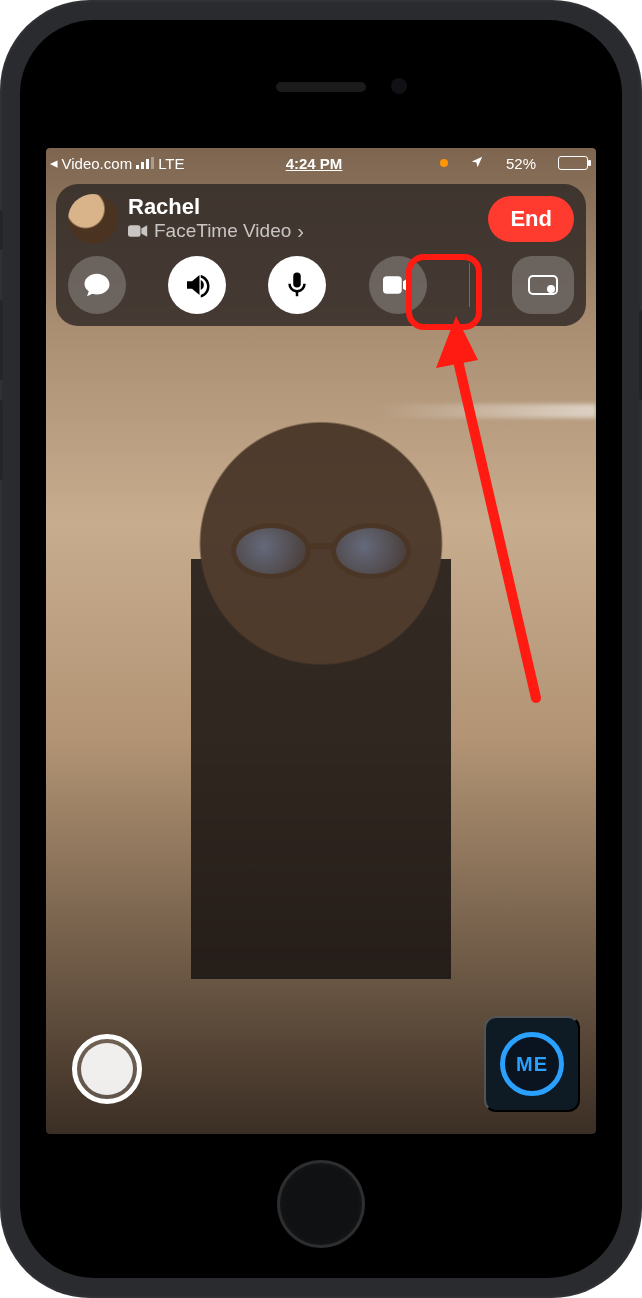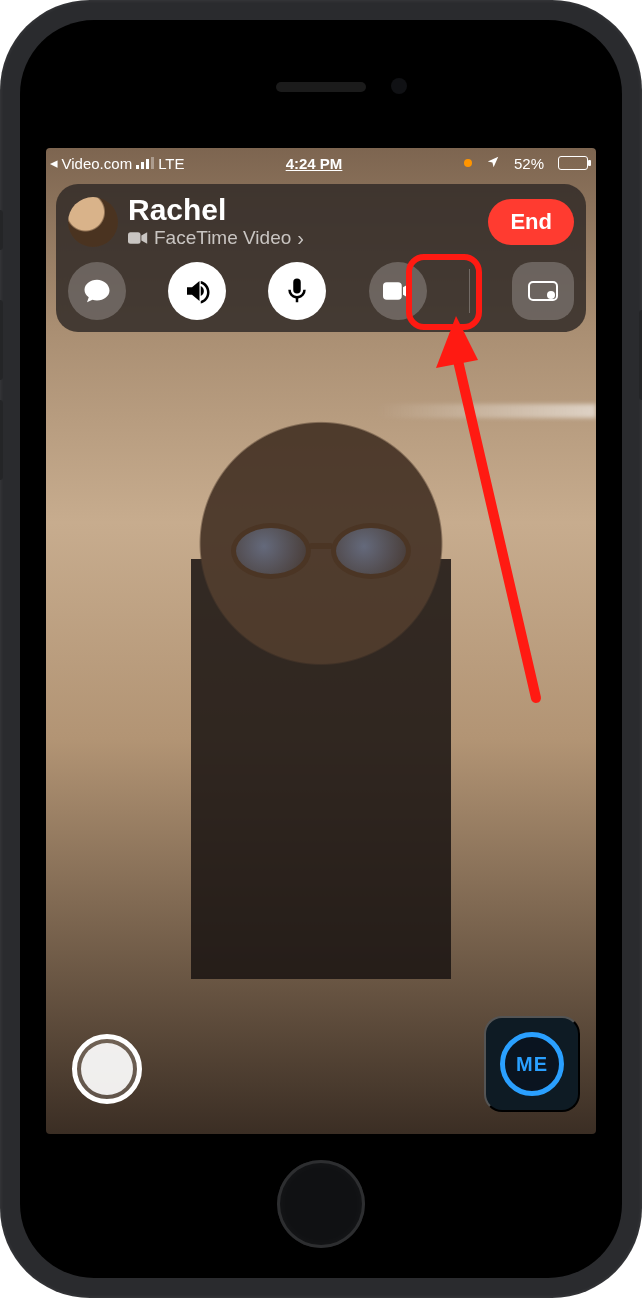--- a/index.html
+++ b/index.html
@@ -113,21 +113,21 @@
     top: 0; left: 0; right: 0;
     height: 28px;
     display: flex;
     align-items: center;
     color: #fff;
     font-size: 15px;
     padding: 2px 8px 0 4px;
   }
   .sb-left { display:flex; align-items:center; gap:4px; flex:1; }
   .sb-center { flex:0 0 auto; font-weight:600;text-decoration:underline; }
-  .sb-right { display:flex; align-items:center; gap:14px; flex:1; justify-content:flex-end;padding-left:10px; }
+  .sb-right { display:flex; align-items:center; gap:22px; flex:1; justify-content:flex-end;padding-left:10px; }
   .sb-left .back-caret { font-size:15px;}
   .signal { display:inline-flex; align-items:flex-end; gap:2px; height:12px;}
   .signal i{ width:3px; background:#fff; display:block;}
   .signal i:nth-child(1){height:4px;} .signal i:nth-child(2){height:7px;}
   .signal i:nth-child(3){height:10px;} .signal i:nth-child(4){height:12px;opacity:.35;}
   .dot-orange{ width:8px;height:8px;background:#ff9500;border-radius:50%; }
   .loc-icon svg{width:14px;height:14px;fill:#fff;}
   .battery {
     width:30px;height:14px;border:1.5px solid #fff;border-radius:3px;position:relative;
   }
@@ -143,21 +143,21 @@
     border-radius: 22px;
     padding: 10px 12px 12px 12px;
   }
   .cp-row1 { display:flex; align-items:center; gap:10px; }
   .avatar {
     width:50px;height:50px;border-radius:50%;
     background: radial-gradient(circle at 35% 30%, #d9b38a 0 18px, #4a3320 20px);
     flex:0 0 auto;
   }
   .name-block{ flex:1; min-width:0;}
-  .caller-name{ color:#fff; font-size:30px; font-weight:700; line-height:1.05;}
+  .caller-name{ color:#fff; font-size:22px; font-weight:700; line-height:1.05;}
   .call-type{ display:flex; align-items:center; gap:6px; color:#c9c5c2; font-size:19px; margin-top:1px;}
   .call-type svg{width:20px;height:14px;fill:#c9c5c2;}
   .chevron{ color:#c9c5c2; font-size:20px;}
   .end-btn{
     background:#ff3b30; color:#fff; font-weight:700; font-size:22px;
     border:none; border-radius:26px; padding:10px 22px; cursor:pointer;
   }
   .cp-row2{ display:flex; justify-content:space-between; align-items:center; margin-top:12px; gap:8px;}
   .ctl{
     width:58px;height:58px;border-radius:50%;display:flex;align-items:center;justify-content:center;
@@ -193,21 +193,21 @@
     left:26px; bottom:30px;
     width:70px;height:70px;border-radius:50%;
     border:5px solid #fff; background: rgba(255,255,255,0.15);
     display:flex;align-items:center;justify-content:center;
     cursor:pointer;
   }
   .shutter .inner{ width:52px;height:52px;border-radius:50%;background:#fff;opacity:.9;}
   .me-tile{
     position:absolute;
     right:16px; bottom:22px;
-    width:96px;height:96px;border-radius:18px;
+    width:96px;height:96px;border-radius:12px;
     background:#0e1b24;
     display:flex;align-items:center;justify-content:center;
     cursor:pointer;
   }
   .me-circle{
     width:64px;height:64px;border-radius:50%;
     border:5px solid #2aa0ff;
     background:#0a1420;
     display:flex;align-items:center;justify-content:center;
     color:#2aa0ff; font-weight:800; font-size:20px; letter-spacing:1px;

